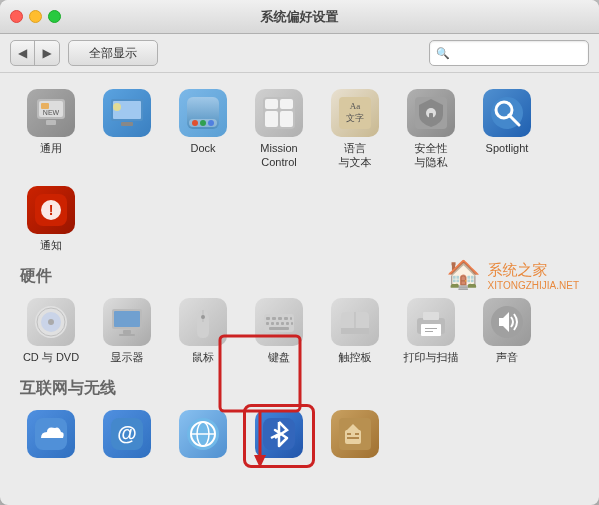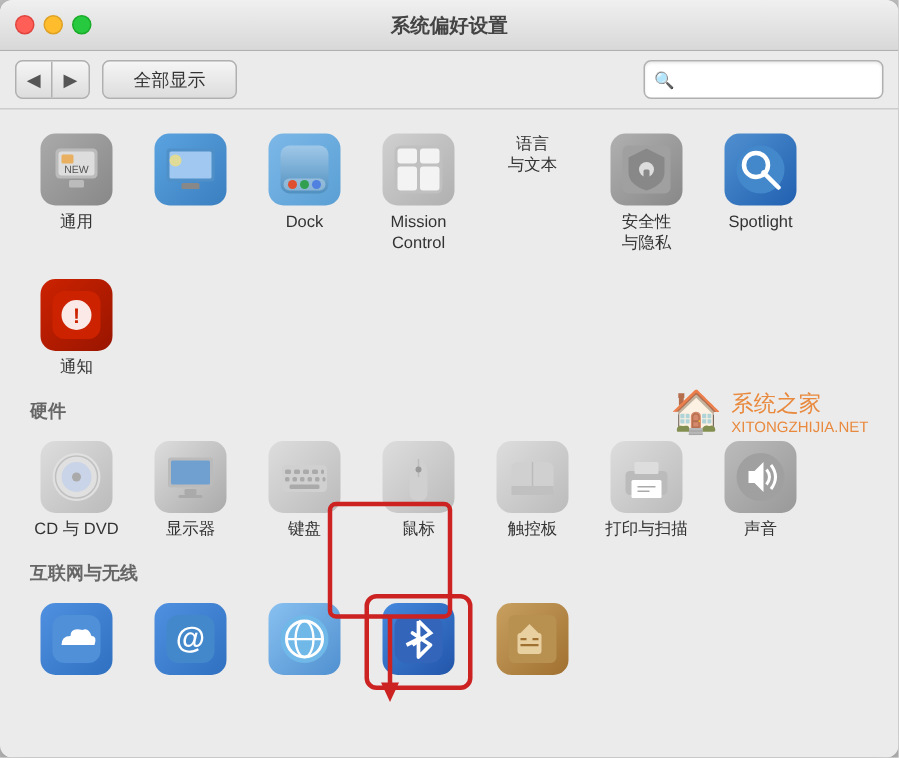--- a/index.html
+++ b/index.html
@@ -112,21 +112,21 @@
       font-size: 12px;
       background: transparent;
       width: 100%;
     }
     .content {
       flex: 1;
       overflow-y: auto;
       padding: 10px 15px;
     }
     .section-label {
-      font-size: 12px;
+      font-size: 16px;
       font-weight: bold;
       color: #666;
       margin: 8px 0 5px 5px;
     }
     .section-label:first-child { margin-top: 0; }
     .icons-grid {
       display: flex;
       flex-wrap: wrap;
       gap: 4px;
       margin-bottom: 4px;
@@ -303,20 +303,27 @@
                 <rect x="2" y="2" width="32" height="32" rx="4" fill="#c0c0c0"></rect>
                 <rect x="4" y="4" width="13" height="10" rx="2" fill="#fff" opacity="0.8"></rect>
                 <rect x="19" y="4" width="13" height="10" rx="2" fill="#fff" opacity="0.8"></rect>
                 <rect x="4" y="16" width="13" height="16" rx="2" fill="#fff" opacity="0.8"></rect>
                 <rect x="19" y="16" width="13" height="16" rx="2" fill="#fff" opacity="0.8"></rect>
               </svg>
           </div>
           <span class="icon-label">Mission<br>Control</span>
         </div>
         <div class="icon-item">
+          <div class="icon-img icon-language">
+            <svg width="36" height="36" viewBox="0 0 36 36">
+                <rect x="2" y="2" width="32" height="32" rx="4" fill="#d8c8a0"></rect>
+                <text x="18" y="14" font-size="9" fill="#555" text-anchor="middle" font-family="serif">Aa</text>
+                <text x="18" y="26" font-size="9" fill="#555" text-anchor="middle" font-family="serif">文字</text>
+              </svg>
+          </div>
           <span class="icon-label">语言<br>与文本</span>
         </div>
         <div class="icon-item">
           <div class="icon-img icon-security">
             <svg width="36" height="36" viewBox="0 0 36 36">
                 <rect x="2" y="2" width="32" height="32" rx="4" fill="#a0a0a0"></rect>
                 <path d="M18 4 L30 10 L30 20 Q30 28 18 32 Q6 28 6 20 L6 10 Z" fill="#888"></path>
                 <circle cx="18" cy="18" r="5" fill="#ddd"></circle>
                 <rect x="16" y="18" width="4" height="6" rx="1" fill="#888"></rect>
               </svg>
@@ -361,20 +368,30 @@
         <div class="icon-item">
           <div class="icon-img icon-monitor">
             <svg width="36" height="36" viewBox="0 0 36 36">
                 <rect x="3" y="5" width="30" height="20" rx="2" fill="#bbb"></rect>
                 <rect x="5" y="7" width="26" height="16" rx="1" fill="#70a0d0"></rect>
                 <rect x="14" y="26" width="8" height="4" rx="1" fill="#aaa"></rect>
                 <rect x="10" y="30" width="16" height="2" rx="1" fill="#aaa"></rect>
               </svg>
           </div>
           <span class="icon-label">显示器</span>
+        </div>
+        <div class="icon-item">
+          <div class="icon-img icon-mouse">
+            <svg width="36" height="36" viewBox="0 0 36 36">
+                <path d="M12 18 Q12 6 18 6 Q24 6 24 18 L24 28 Q24 34 18 34 Q12 34 12 28 Z" fill="#d0d0d0"></path>
+                <line x1="18" y1="6" x2="18" y2="18" stroke="#bbb" stroke-width="1"></line>
+                <circle cx="18" cy="13" r="2" fill="#999"></circle>
+              </svg>
+          </div>
+          <span class="icon-label">鼠标</span>
         </div>
         <div class="icon-item">
           <div class="icon-img icon-keyboard">
             <svg width="36" height="36" viewBox="0 0 36 36">
                 <rect x="3" y="10" width="30" height="18" rx="3" fill="#d0d0d0"></rect>
                 <rect x="5" y="13" width="4" height="3" rx="1" fill="#aaa"></rect>
                 <rect x="11" y="13" width="4" height="3" rx="1" fill="#aaa"></rect>
                 <rect x="17" y="13" width="4" height="3" rx="1" fill="#aaa"></rect>
                 <rect x="23" y="13" width="4" height="3" rx="1" fill="#aaa"></rect>
                 <rect x="29" y="13" width="2" height="3" rx="1" fill="#aaa"></rect>
@@ -383,30 +400,20 @@
                 <rect x="15" y="18" width="3" height="3" rx="1" fill="#aaa"></rect>
                 <rect x="20" y="18" width="3" height="3" rx="1" fill="#aaa"></rect>
                 <rect x="25" y="18" width="3" height="3" rx="1" fill="#aaa"></rect>
                 <rect x="30" y="18" width="2" height="3" rx="1" fill="#aaa"></rect>
                 <rect x="8" y="23" width="20" height="3" rx="1" fill="#aaa"></rect>
               </svg>
           </div>
           <span class="icon-label">键盘</span>
         </div>
         <div class="icon-item">
-          <div class="icon-img icon-mouse">
-            <svg width="36" height="36" viewBox="0 0 36 36">
-                <path d="M12 18 Q12 6 18 6 Q24 6 24 18 L24 28 Q24 34 18 34 Q12 34 12 28 Z" fill="#d0d0d0"></path>
-                <line x1="18" y1="6" x2="18" y2="18" stroke="#bbb" stroke-width="1"></line>
-                <circle cx="18" cy="13" r="2" fill="#999"></circle>
-              </svg>
-          </div>
-          <span class="icon-label">鼠标</span>
-        </div>
-        <div class="icon-item">
           <div class="icon-img icon-trackpad">
             <svg width="36" height="36" viewBox="0 0 36 36">
                 <rect x="4" y="8" width="28" height="22" rx="4" fill="#d0d0d0"></rect>
                 <rect x="4" y="24" width="28" height="6" rx="0 0 4 4" fill="#c0c0c0"></rect>
                 <line x1="18" y1="8" x2="18" y2="24" stroke="#bbb" stroke-width="1"></line>
               </svg>
           </div>
           <span class="icon-label">触控板</span>
         </div>
         <div class="icon-item">

